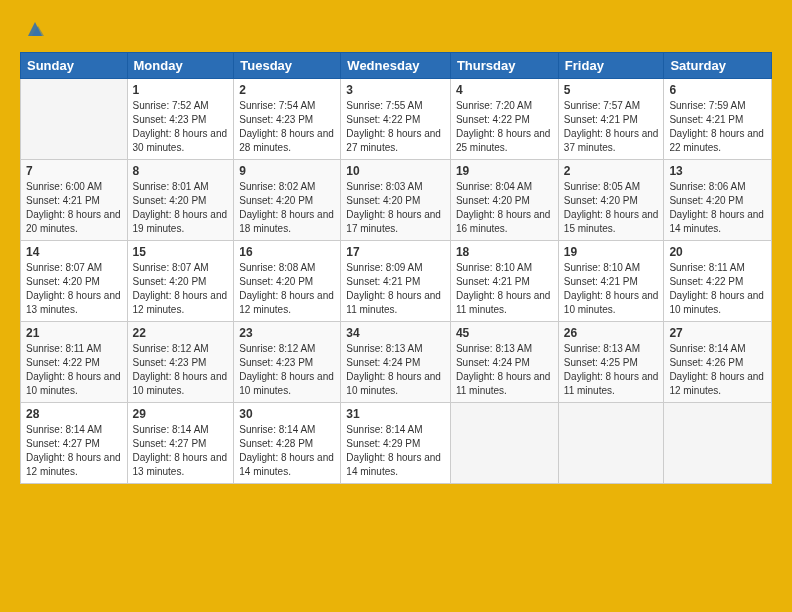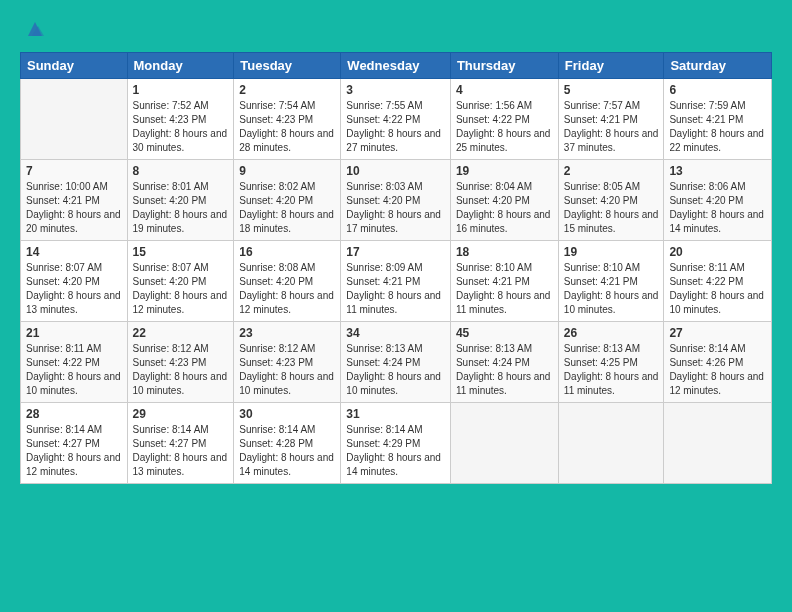--- a/index.html
+++ b/index.html
@@ -7,21 +7,21 @@
       font-family: Arial, sans-serif;
       background: #fff;
       width: 792px;
       height: 612px;
       overflow: hidden;
     }
     .page {
       width: 792px;
       min-height: 612px;
       padding: 18px 20px 22px 20px;
-      background: #14b8a6;
+      background: #eab308;
     }
     .header-row {
       display: flex;
       justify-content: space-between;
       align-items: flex-start;
       margin-bottom: 6px;
     }
     .logo {
       display: flex;
       align-items: flex-end;
@@ -142,35 +142,35 @@
           <td>
             <span class="day-number">2</span>
             <div class="day-info"><span>Sunrise: 7:54 AM</span><br><span>Sunset: 4:23 PM</span><br><span>Daylight: 8 hours and 28 minutes.</span></div>
           </td>
           <td>
             <span class="day-number">3</span>
             <div class="day-info"><span>Sunrise: 7:55 AM</span><br><span>Sunset: 4:22 PM</span><br><span>Daylight: 8 hours and 27 minutes.</span></div>
           </td>
           <td>
             <span class="day-number">4</span>
-            <div class="day-info"><span>Sunrise: 1:56 AM</span><br><span>Sunset: 4:22 PM</span><br><span>Daylight: 8 hours and 25 minutes.</span></div>
+            <div class="day-info"><span>Sunrise: 7:20 AM</span><br><span>Sunset: 4:22 PM</span><br><span>Daylight: 8 hours and 25 minutes.</span></div>
           </td>
           <td>
             <span class="day-number">5</span>
             <div class="day-info"><span>Sunrise: 7:57 AM</span><br><span>Sunset: 4:21 PM</span><br><span>Daylight: 8 hours and 37 minutes.</span></div>
           </td>
           <td>
             <span class="day-number">6</span>
             <div class="day-info"><span>Sunrise: 7:59 AM</span><br><span>Sunset: 4:21 PM</span><br><span>Daylight: 8 hours and 22 minutes.</span></div>
           </td>
         </tr>
         <tr>
           <td>
             <span class="day-number">7</span>
-            <div class="day-info"><span>Sunrise: 10:00 AM</span><br><span>Sunset: 4:21 PM</span><br><span>Daylight: 8 hours and 20 minutes.</span></div>
+            <div class="day-info"><span>Sunrise: 6:00 AM</span><br><span>Sunset: 4:21 PM</span><br><span>Daylight: 8 hours and 20 minutes.</span></div>
           </td>
           <td>
             <span class="day-number">8</span>
             <div class="day-info"><span>Sunrise: 8:01 AM</span><br><span>Sunset: 4:20 PM</span><br><span>Daylight: 8 hours and 19 minutes.</span></div>
           </td>
           <td>
             <span class="day-number">9</span>
             <div class="day-info"><span>Sunrise: 8:02 AM</span><br><span>Sunset: 4:20 PM</span><br><span>Daylight: 8 hours and 18 minutes.</span></div>
           </td>
           <td>

